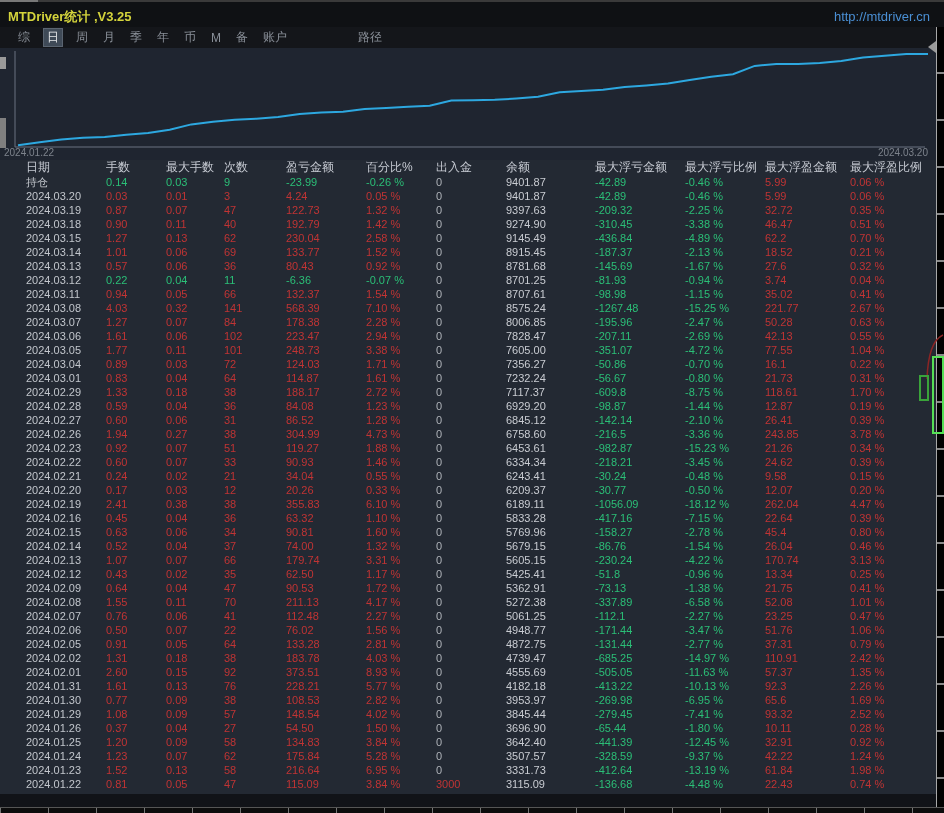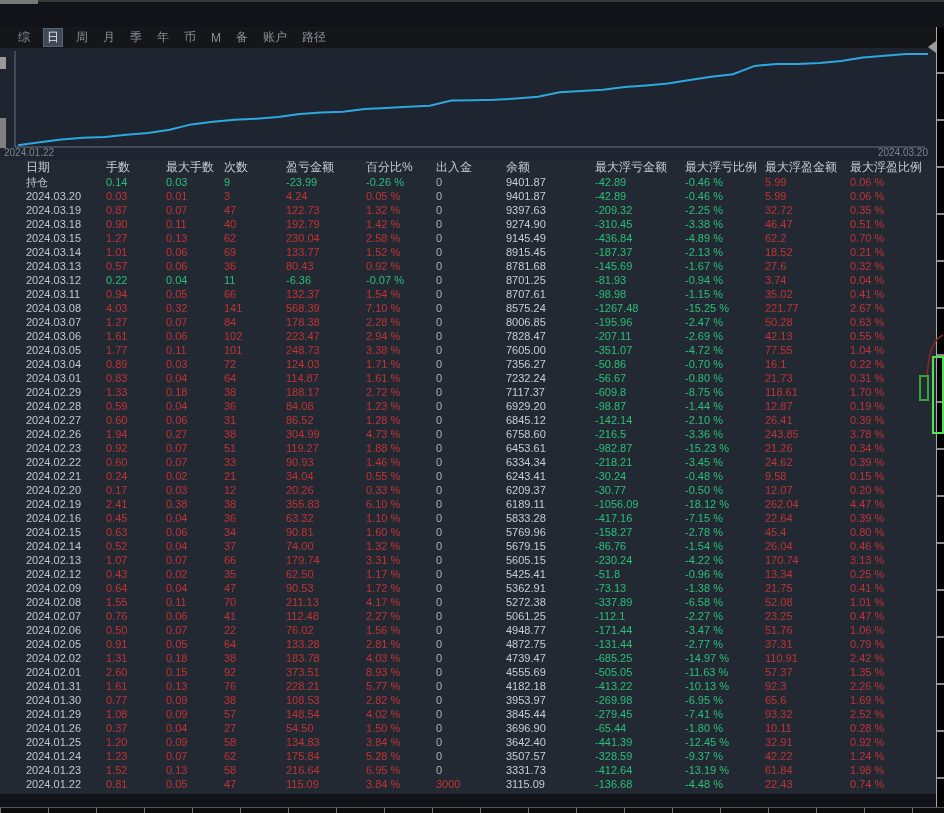--- a/index.html
+++ b/index.html
@@ -7,21 +7,21 @@
     font-family:"Liberation Sans","DejaVu Sans",sans-serif;}
   .topborder{position:absolute;left:0;top:0;width:944px;height:2px;background:#3a3a3a;}
   .topcorner{position:absolute;left:0;top:0;width:38px;height:4px;background:#787878;}
   .titlebar{position:absolute;left:0;top:2px;width:944px;height:25px;background:#0f1114;}
   .title{position:absolute;left:8px;top:6px;font-size:13px;font-weight:bold;color:#d4d43c;}
   .link{position:absolute;right:14px;top:7px;font-size:13px;color:#4a8fd4;cursor:pointer;}
   .menubar{position:absolute;left:0;top:27px;width:944px;height:21px;background:#14161a;
     display:flex;align-items:center;padding-left:16px;box-sizing:border-box;gap:11px;}
   .menu-item{font-size:12px;color:#8a9099;padding:1px 2px;cursor:default;}
   .menu-item.sel{background:#3f4a57;border:1px solid #5a6470;color:#e6e8ea;padding:0 3px;}
-  .menu-item.pathitem{}
+  .menu-item.pathitem{margin-left:56px;}
   .chart-area{position:absolute;left:0;top:48px;width:936px;height:112px;background:#1f2530;}
   .chart-area svg{position:absolute;left:0;top:0;}
   .x-label{position:absolute;top:99px;font-size:10px;color:#7d838c;}
   .x-label.left{left:4px;} .x-label.right{right:8px;}
   .table-area{position:absolute;left:0;top:160px;width:936px;height:634px;background:#232933;padding-left:18px;}
   .trow{display:grid;grid-template-columns:80px 60px 58px 62px 80px 70px 70px 89px 90px 80px 85px 1fr;
     padding-left:8px;height:14px;line-height:14px;font-size:11px;white-space:nowrap;}
   .thead .tcell{color:#c6cad2;font-size:12px;}
   .thead{margin-bottom:1px;}
   .c-date{color:#c2c6cc;} .c-red{color:#c03434;} .c-green{color:#2bbf77;}
@@ -46,20 +46,24 @@
     text-shadow:1px 1px 0 #2a2a2a,-1px -1px 0 #2a2a2a,1px -1px 0 #2a2a2a,-1px 1px 0 #2a2a2a,2px 2px 2px rgba(0,0,0,.6);}
 </style>
 </head>
 <body>
 
 <div class="window">
 
   <div class="topborder"></div>
   <div class="topcorner"></div>
 
+  <div class="titlebar">
+    <span class="title">MTDriver统计 ,V3.25</span>
+    <span class="link">http://mtdriver.cn</span>
+  </div>
 
   <div class="menubar">
       <span class="menu-item">综</span>
       <span class="menu-item sel">日</span>
       <span class="menu-item">周</span>
       <span class="menu-item">月</span>
       <span class="menu-item">季</span>
       <span class="menu-item">年</span>
       <span class="menu-item">币</span>
       <span class="menu-item">M</span>

